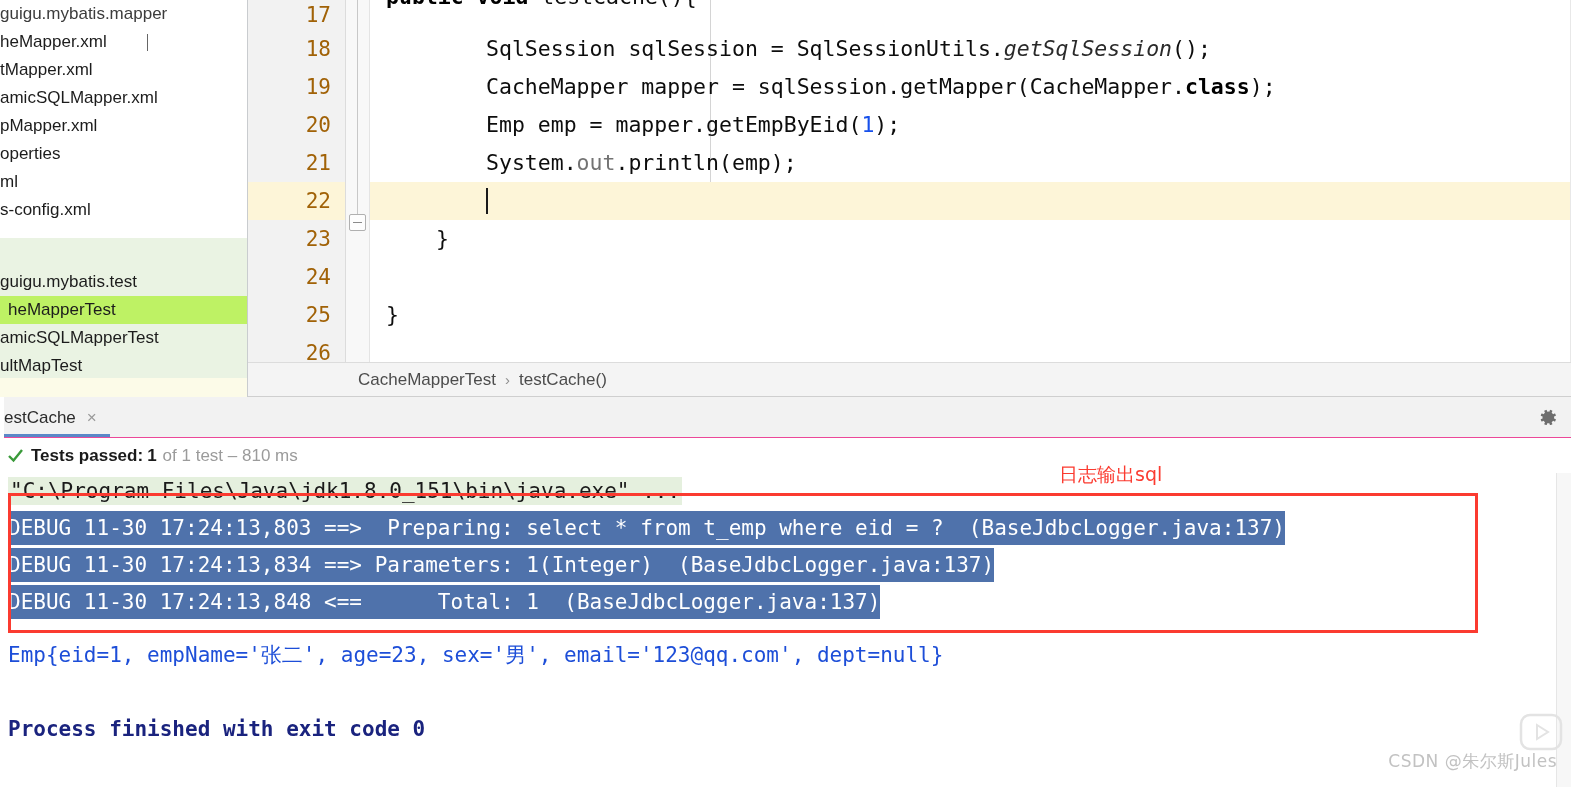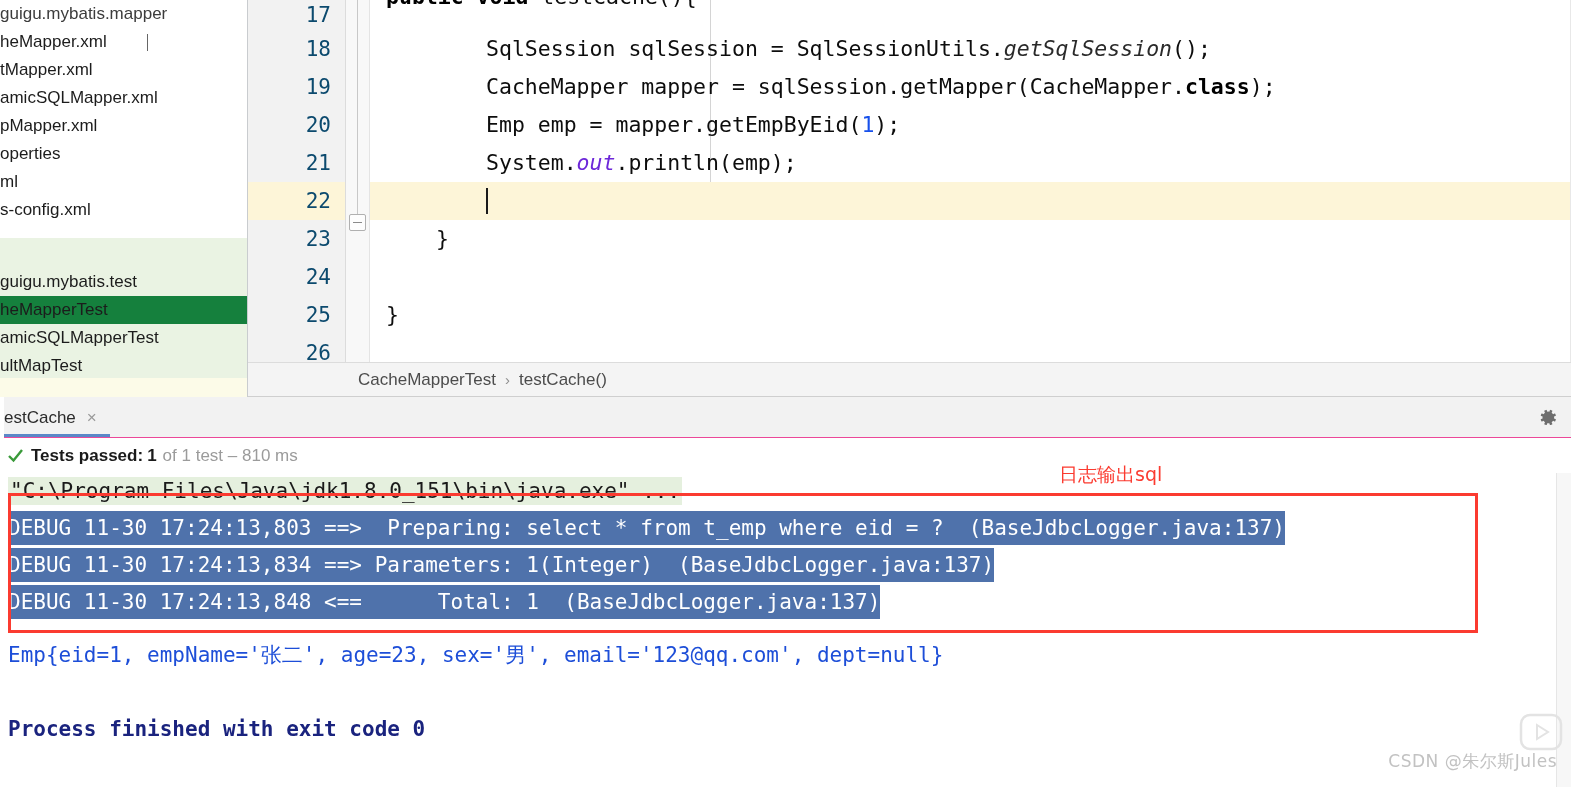--- a/index.html
+++ b/index.html
@@ -24,39 +24,39 @@
   .sb-group-main { position: absolute; left: 0; top: 0; width: 248px; height: 238px; background:#fff; }
   .sb-group-test { position: absolute; left: 0; top: 238px; width: 248px; height: 140px; background:#eaf3e3; }
   .sb-bottom-strip { position:absolute; left:0; top:378px; width:248px; height:19px; background:#fcfbe8; }
 
   .sb-row {
     position: relative; height: 28px; line-height: 28px;
     font-size: 17px; color: #1c1c1c; white-space: nowrap;
     padding-left: 0px;
   }
   .sb-row.dim { color: #3c3c3c; }
-  .sb-row.selected { background: #15803d; }
+  .sb-row.selected { background: #bef264; padding-left: 8px; }
   .sb-caret {
     position:absolute; right: 6px; top: 6px; width:1px; height:17px; background:#666;
   }
 
   
   .editor {
     position: absolute; left: 248px; top: 0; width: 1323px; height: 362px;
     background: #ffffff; overflow: hidden;
   }
   .gutter {
     position: absolute; left: 0; top: 0; width: 98px; height: 362px;
     background: #f2f2f2; border-right: 1px solid #dcdcdc;
   }
   .gutter-line {
     position: relative; height: 38px; line-height: 38px;
     text-align: right; padding-right: 14px;
     font-family: "DejaVu Sans Mono", monospace;
-    font-size: 21px; color: #0c4a6e;
+    font-size: 21px; color: #a16207;
   }
   .gutter-line.cur { background: #fdf5d8; }
   .run-arrow {
     position: absolute; left: 44px; top: 50%; transform: translateY(-50%);
     width: 0; height: 0;
   }
   .fold-col {
     position:absolute; left: 98px; top: 0; width: 24px; height: 362px; background:#f8f8f8;
     border-right: 1px solid #e4e4e4;
   }
@@ -72,21 +72,21 @@
   .code-line {
     position: relative; height: 38px; line-height: 38px;
     font-family: "DejaVu Sans Mono", monospace;
     font-size: 21.5px; color: #0d0d0d; white-space: pre;
     padding-left: 16px;
   }
   .code-line.cur { background: #fdf5d8; }
   .indent-guide { position:absolute; left:340px; top:0; width:1px; height:200px; background:#d4d4d4; }
   .kw { color:#000000; font-weight: bold; }
   .num { color:#1750eb; }
-  .ital { color:#6d28d9; font-style: italic; }
+  .ital { color:#737373; }
   .ital-m { color:#2a2a2a; font-style: italic; }
   .cursor-caret {
     position:absolute; left:16px; top:6px; width:2px; height:26px; background:#1a1a1a;
   }
 
   
   .editor-right-edge { position:absolute; right:0; top:0; width:1px; height:362px; background:#e8e8e8; }
 
   
   .breadcrumb {

